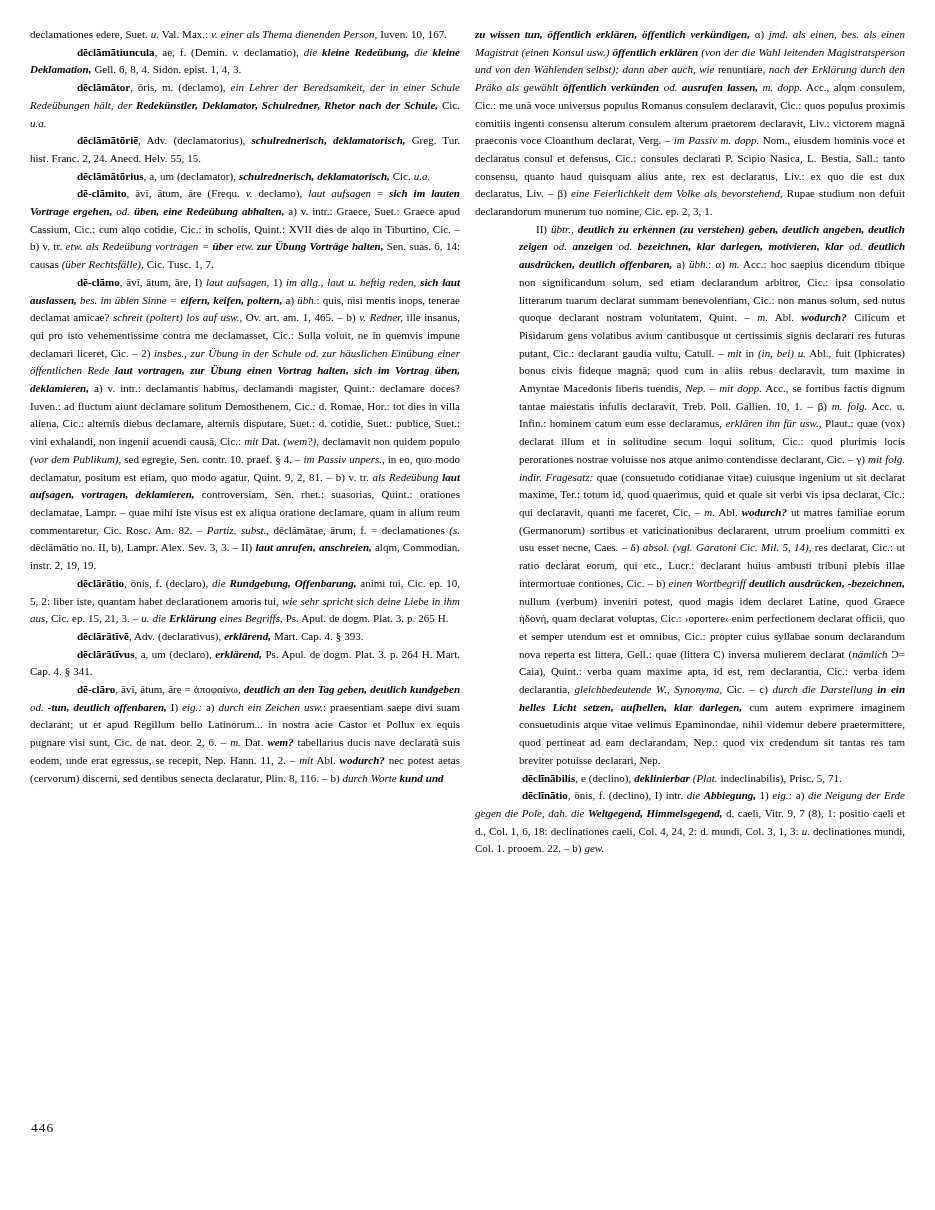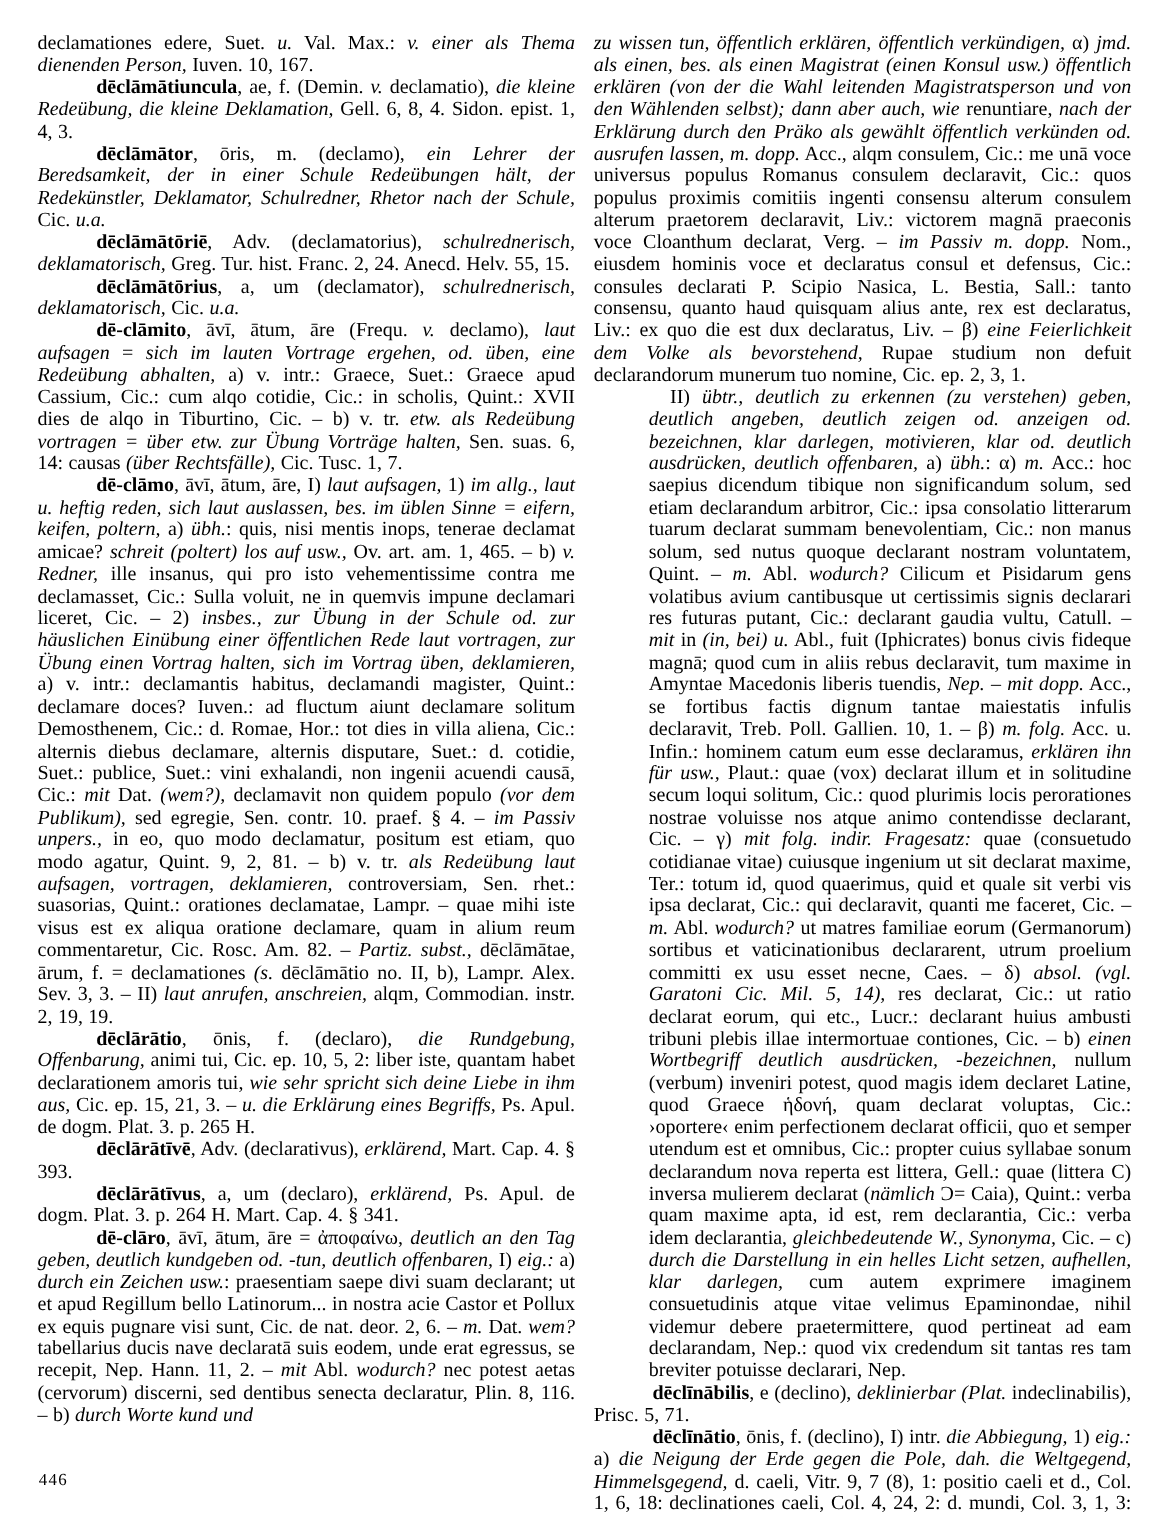--- a/index.html
+++ b/index.html
@@ -21,32 +21,32 @@
     width: 878px;
     display: flex;
     gap: 15px;
   }
   .col {
     width: 430px;
     flex: 0 0 430px;
   }
   .entry {
     margin: 0; padding: 0;
-    font-size: 16px;
+    font-size: 11px;
     line-height: 17.7px;
     text-align: justify;
     word-spacing: 0.02em;
   }
   .entry.ind { text-indent: 17px; margin-left: 44px; }
   .it { font-style: italic; }
   .bd { font-weight: bold; margin-left: 47px; }
-  .bi { font-weight: normal; font-style: italic; }
+  .bi { font-weight: bold; font-style: italic; }
   .pagenum {
     position: absolute;
-    left: 31px; top: 1176px;
+    left: 31px; top: 1120px;
     font-size: 13.5px;
     letter-spacing: 1px;
   }
 </style>
 </head>
 <body>
 
 <div class="page">
   <div class="columns">
     <div class="col">

